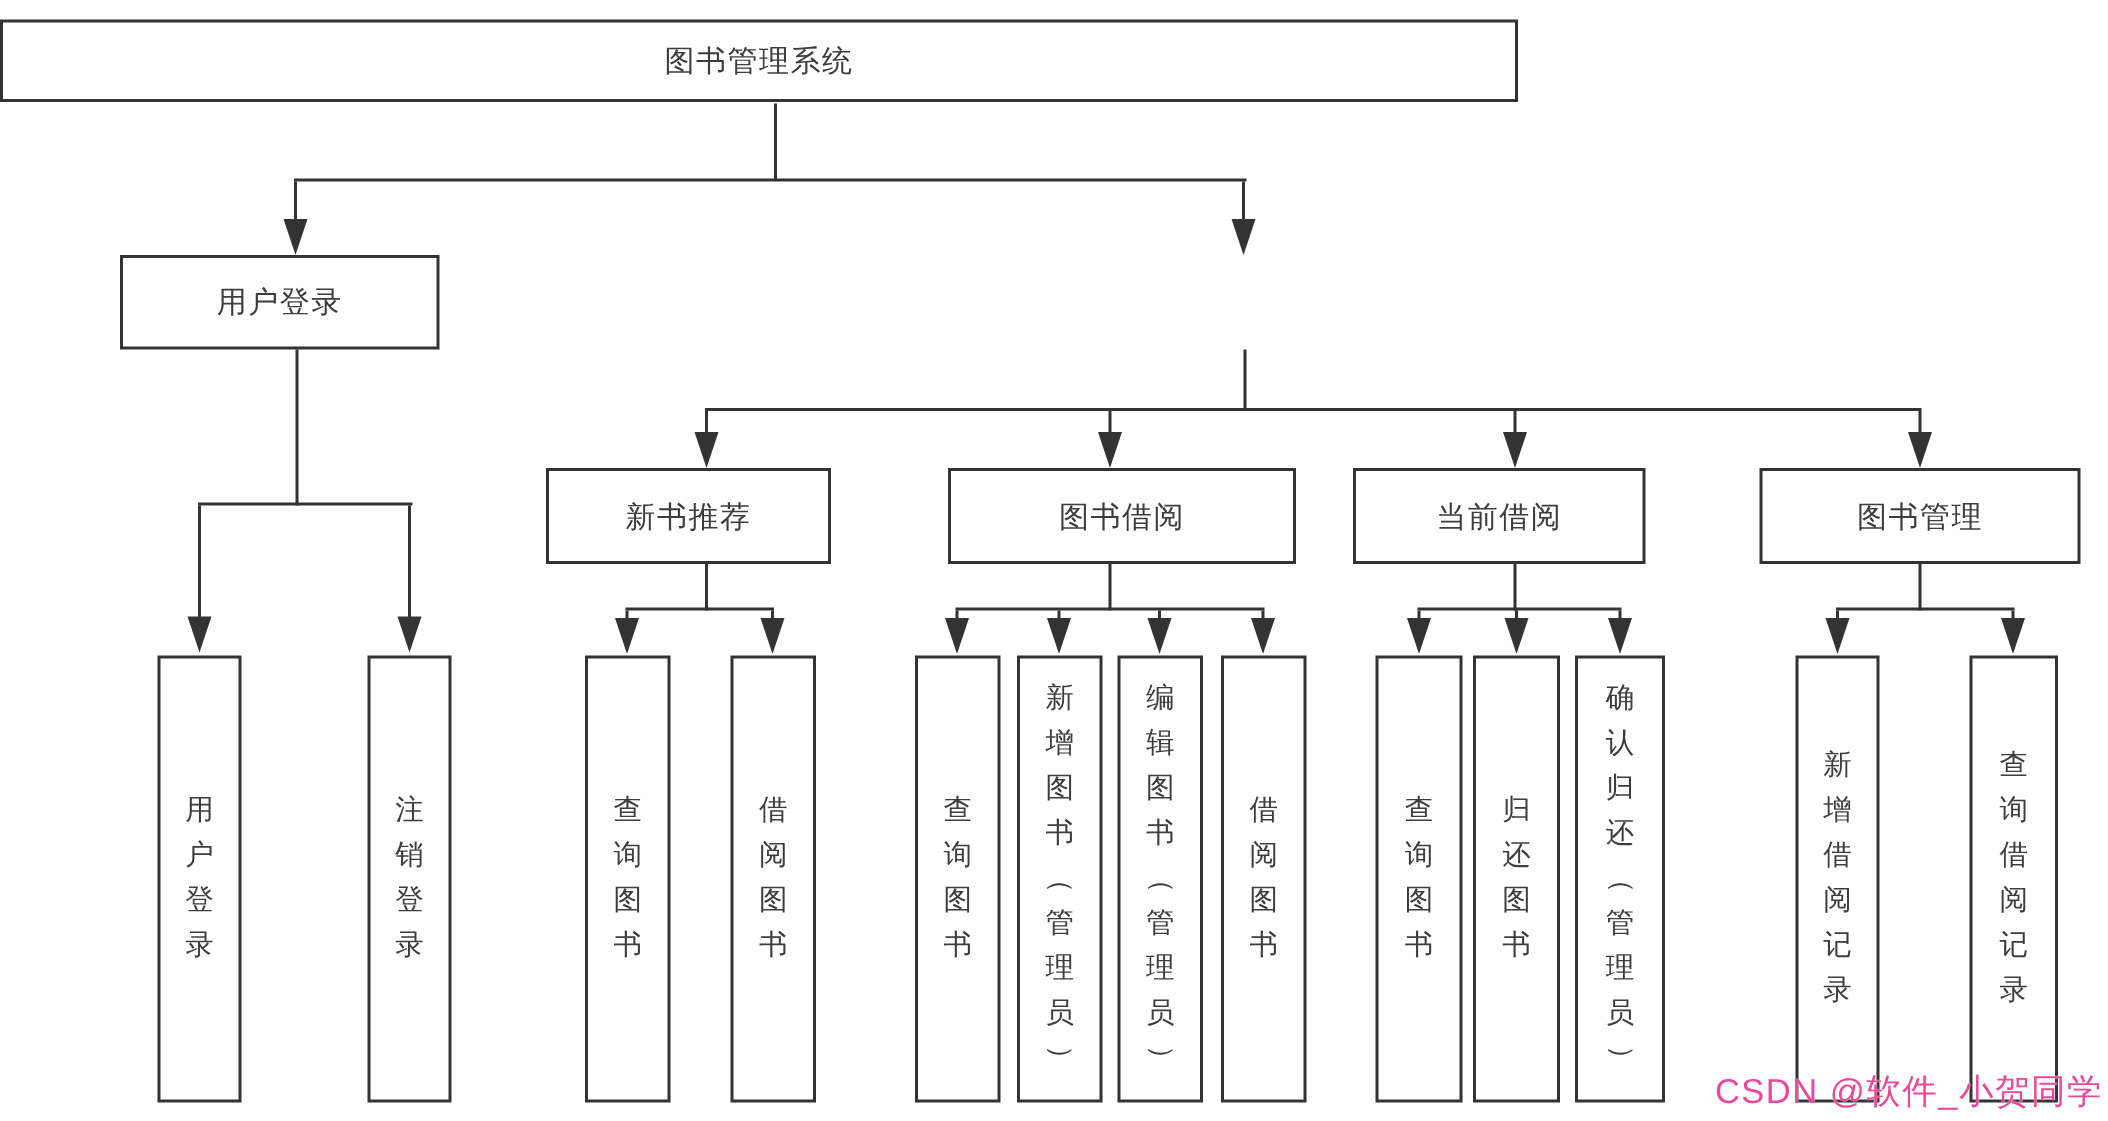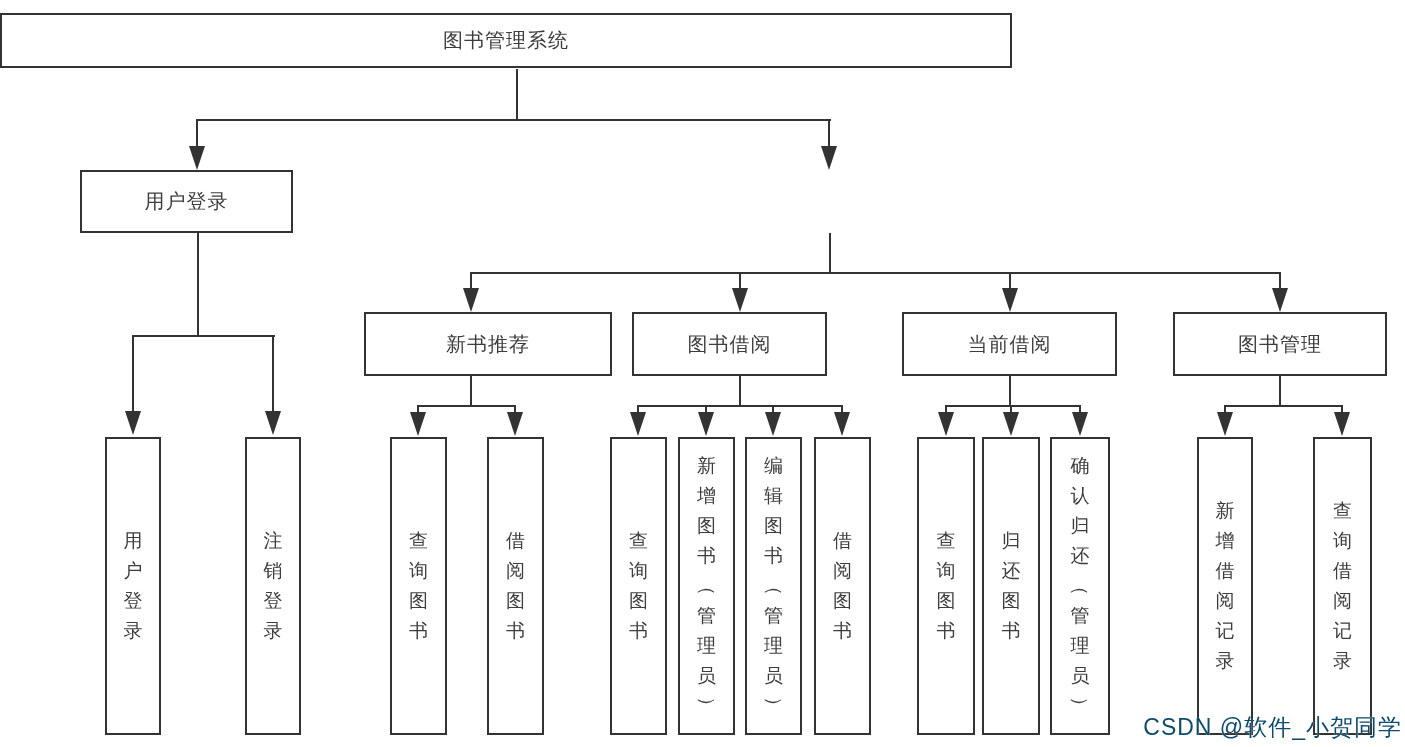--- a/index.html
+++ b/index.html
@@ -47,38 +47,38 @@
     border-right: 8px solid transparent;
     border-top: 24px solid #333333;
   }
 
   .watermark {
     position: absolute;
     right: 3px;
     bottom: 4px;
     font-size: 23px;
     letter-spacing: 1px;
-    color: #0c4a6e;
+    color: #ec4899;
     text-shadow: 0 0 1px #ffffff;
     z-index: 5;
     white-space: nowrap;
   }
 </style>
 </head>
 <body>
 
 <div class="canvas">
 
   <div class="box root hlabel">图书管理系统</div>
 
   <div class="box l2 hlabel" style="left:80px; width:213px;">用户登录</div>
 
-  <div class="box l3 hlabel" style="left:364px;  width:248px;">新书推荐</div>
-  <div class="box l3 hlabel" style="left:632px;  width:195px;">图书借阅</div>
-  <div class="box l3 hlabel" style="left:902px;  width:215px;">当前借阅</div>
+  <div class="box l3 hlabel" style="left:364px;  width:190px;">新书推荐</div>
+  <div class="box l3 hlabel" style="left:632px;  width:232px;">图书借阅</div>
+  <div class="box l3 hlabel" style="left:902px;  width:195px;">当前借阅</div>
   <div class="box l3 hlabel" style="left:1173px; width:214px;">图书管理</div>
 
   <div class="box vbox" style="left:105px;  width:56px;">
       <span class="vchar">用</span>
       <span class="vchar">户</span>
       <span class="vchar">登</span>
       <span class="vchar">录</span>
     </div>
   <div class="box vbox" style="left:245px;  width:56px;">
       <span class="vchar">注</span>

